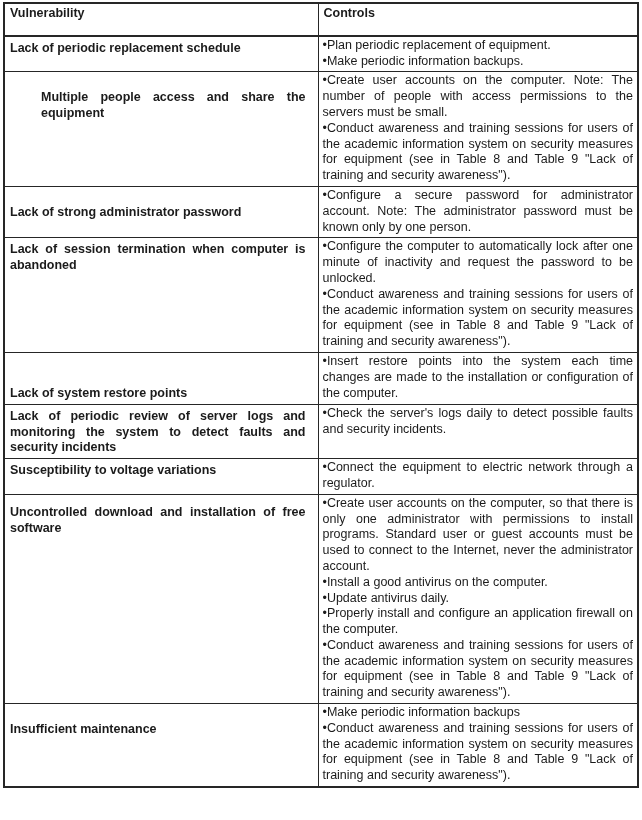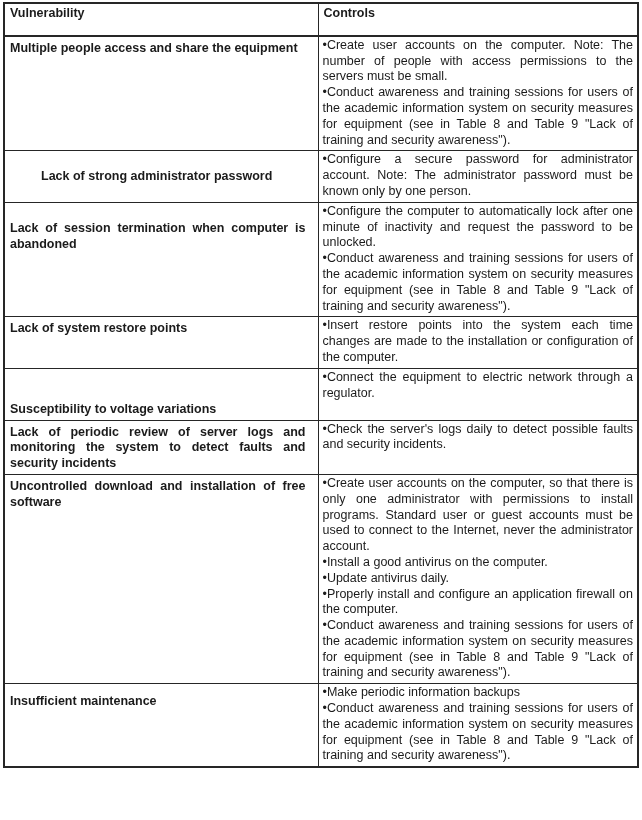--- a/index.html
+++ b/index.html
@@ -74,20 +74,27 @@
       <col class="controls-col">
     </colgroup>
     <thead>
       <tr>
         <th>Vulnerability</th>
         <th>Controls</th>
       </tr>
     </thead>
     <tbody>
         <tr>
+          <td class="vuln-cell">Lack of periodic replacement schedule</td>
+          <td class="controls-cell">
+            <div class="control-item">•Plan periodic replacement of equipment.</div>
+            <div class="control-item">•Make periodic information backups.</div>
+          </td>
+        </tr>
+        <tr>
           <td class="vuln-cell">Multiple people access and share the equipment</td>
           <td class="controls-cell">
             <div class="control-item">•Create user accounts on the computer. Note: The number of people with access permissions to the servers must be small.</div>
             <div class="control-item">•Conduct awareness and training sessions for users of the academic information system on security measures for equipment (see in Table 8 and Table 9 "Lack of training and security awareness").</div>
           </td>
         </tr>
         <tr>
           <td class="vuln-cell">Lack of strong administrator password</td>
           <td class="controls-cell">
             <div class="control-item">•Configure a secure password for administrator account. Note: The administrator password must be known only by one person.</div>
@@ -100,29 +107,29 @@
             <div class="control-item">•Conduct awareness and training sessions for users of the academic information system on security measures for equipment (see in Table 8 and Table 9 "Lack of training and security awareness").</div>
           </td>
         </tr>
         <tr>
           <td class="vuln-cell">Lack of system restore points</td>
           <td class="controls-cell">
             <div class="control-item">•Insert restore points into the system each time changes are made to the installation or configuration of the computer.</div>
           </td>
         </tr>
         <tr>
+          <td class="vuln-cell">Lack of periodic review of server logs and monitoring the system to detect faults and security incidents</td>
+          <td class="controls-cell">
+            <div class="control-item">•Check the server's logs daily to detect possible faults and security incidents.</div>
+          </td>
+        </tr>
+        <tr>
           <td class="vuln-cell">Susceptibility to voltage variations</td>
           <td class="controls-cell">
             <div class="control-item">•Connect the equipment to electric network through a regulator.</div>
-          </td>
-        </tr>
-        <tr>
-          <td class="vuln-cell">Lack of periodic review of server logs and monitoring the system to detect faults and security incidents</td>
-          <td class="controls-cell">
-            <div class="control-item">•Check the server's logs daily to detect possible faults and security incidents.</div>
           </td>
         </tr>
         <tr>
           <td class="vuln-cell">Uncontrolled download and installation of free software</td>
           <td class="controls-cell">
             <div class="control-item">•Create user accounts on the computer, so that there is only one administrator with permissions to install programs. Standard user or guest accounts must be used to connect to the Internet, never the administrator account.</div>
             <div class="control-item">•Install a good antivirus on the computer.</div>
             <div class="control-item">•Update antivirus daily.</div>
             <div class="control-item">•Properly install and configure an application firewall on the computer.</div>
             <div class="control-item">•Conduct awareness and training sessions for users of the academic information system on security measures for equipment (see in Table 8 and Table 9 "Lack of training and security awareness").</div>

